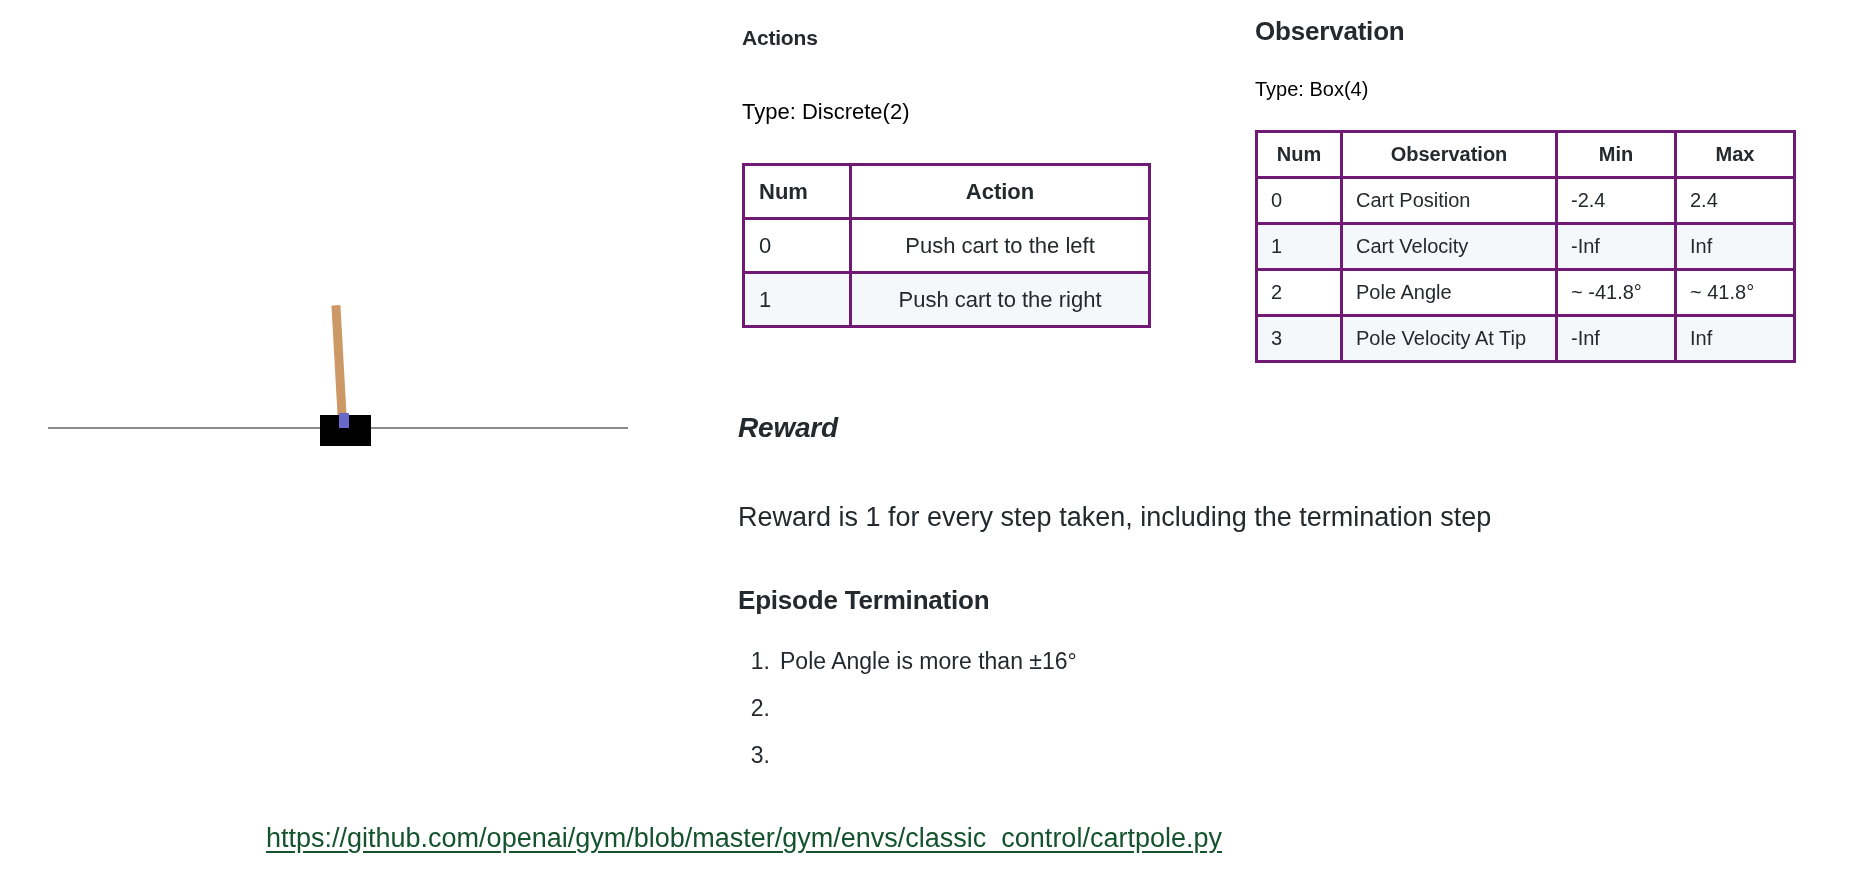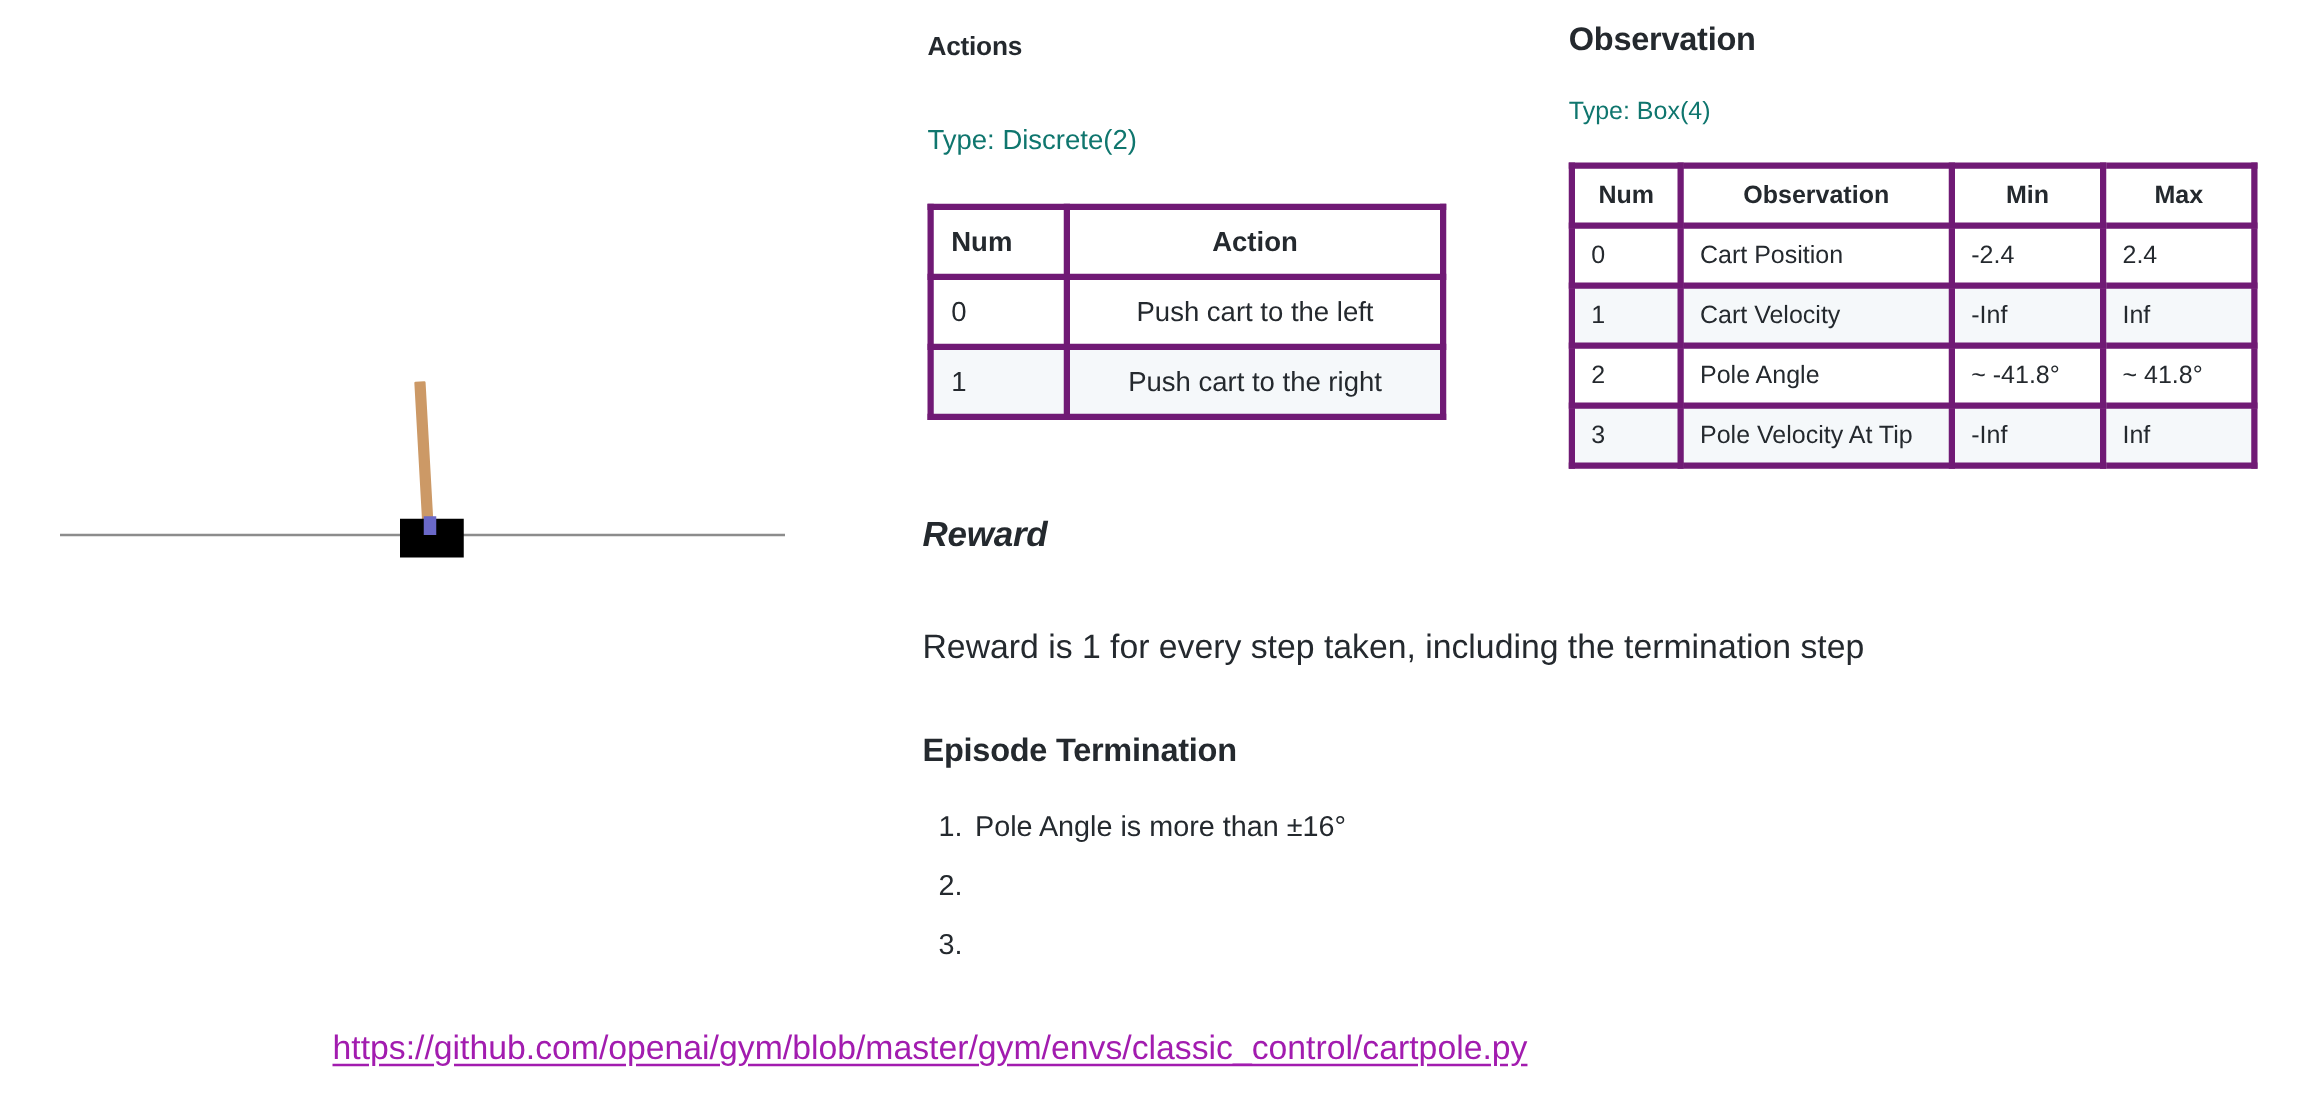--- a/index.html
+++ b/index.html
@@ -65,35 +65,35 @@
   .section-title {
     position: absolute;
     font-weight: bold;
     color: #24292e;
     letter-spacing: -0.2px;
     white-space: nowrap;
   }
   .type-line {
     position: absolute;
     font-size: 22px;
-    color: #0f766e;
+    color: #000000;
     white-space: nowrap;
   }
 
   
   .data-table {
     position: absolute;
     border-collapse: collapse;
     font-size: 21px;
     color: #24292e;
     background: #ffffff;
   }
   .data-table th,
   .data-table td {
-    border: 5px solid #701a75;
+    border: 3px solid #701a75;
     font-weight: normal;
     white-space: nowrap;
   }
   .data-table th {
     font-weight: bold;
     text-align: center;
   }
   .data-table tr.alt-row td {
     background: #f5f8fa;
   }
@@ -162,21 +162,21 @@
     text-align: right;
     margin-right: 10px;
   }
 
   
   #source-link {
     position: absolute;
     left: 266px;
     top: 823px;
     font-size: 27px;
-    color: #a21caf;
+    color: #14532d;
     text-decoration: underline;
     text-underline-offset: 4px;
     white-space: nowrap;
     cursor: pointer;
   }
 </style>
 </head>
 <body>
 
 <div id="cartpole-figure">

